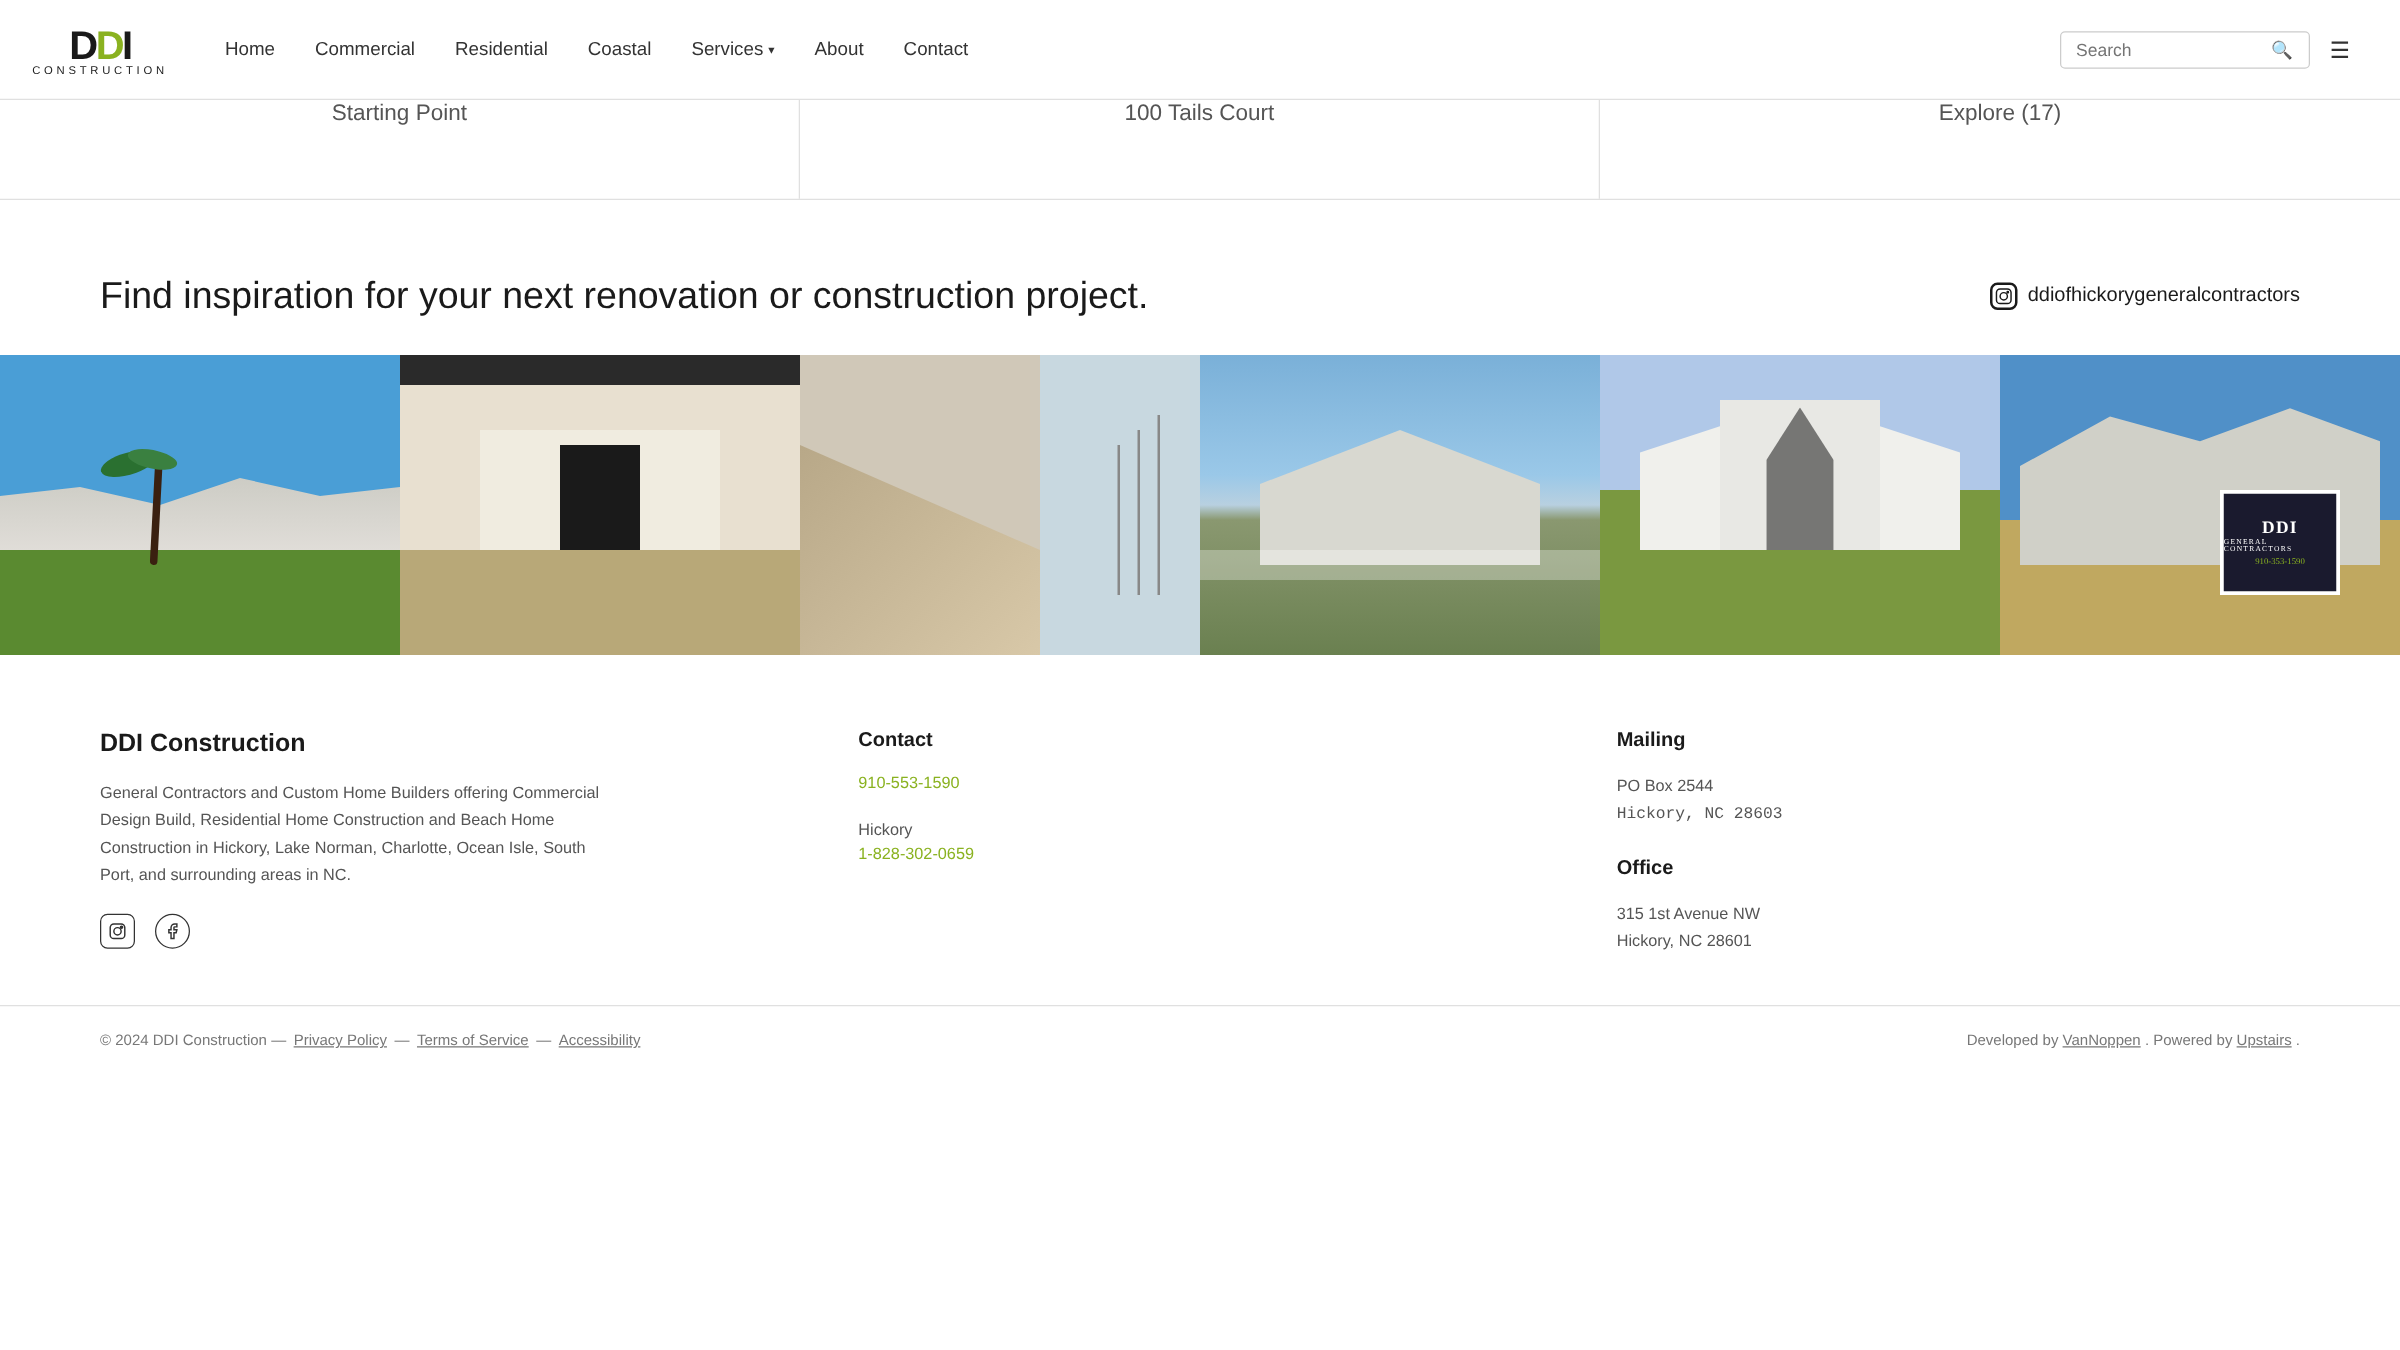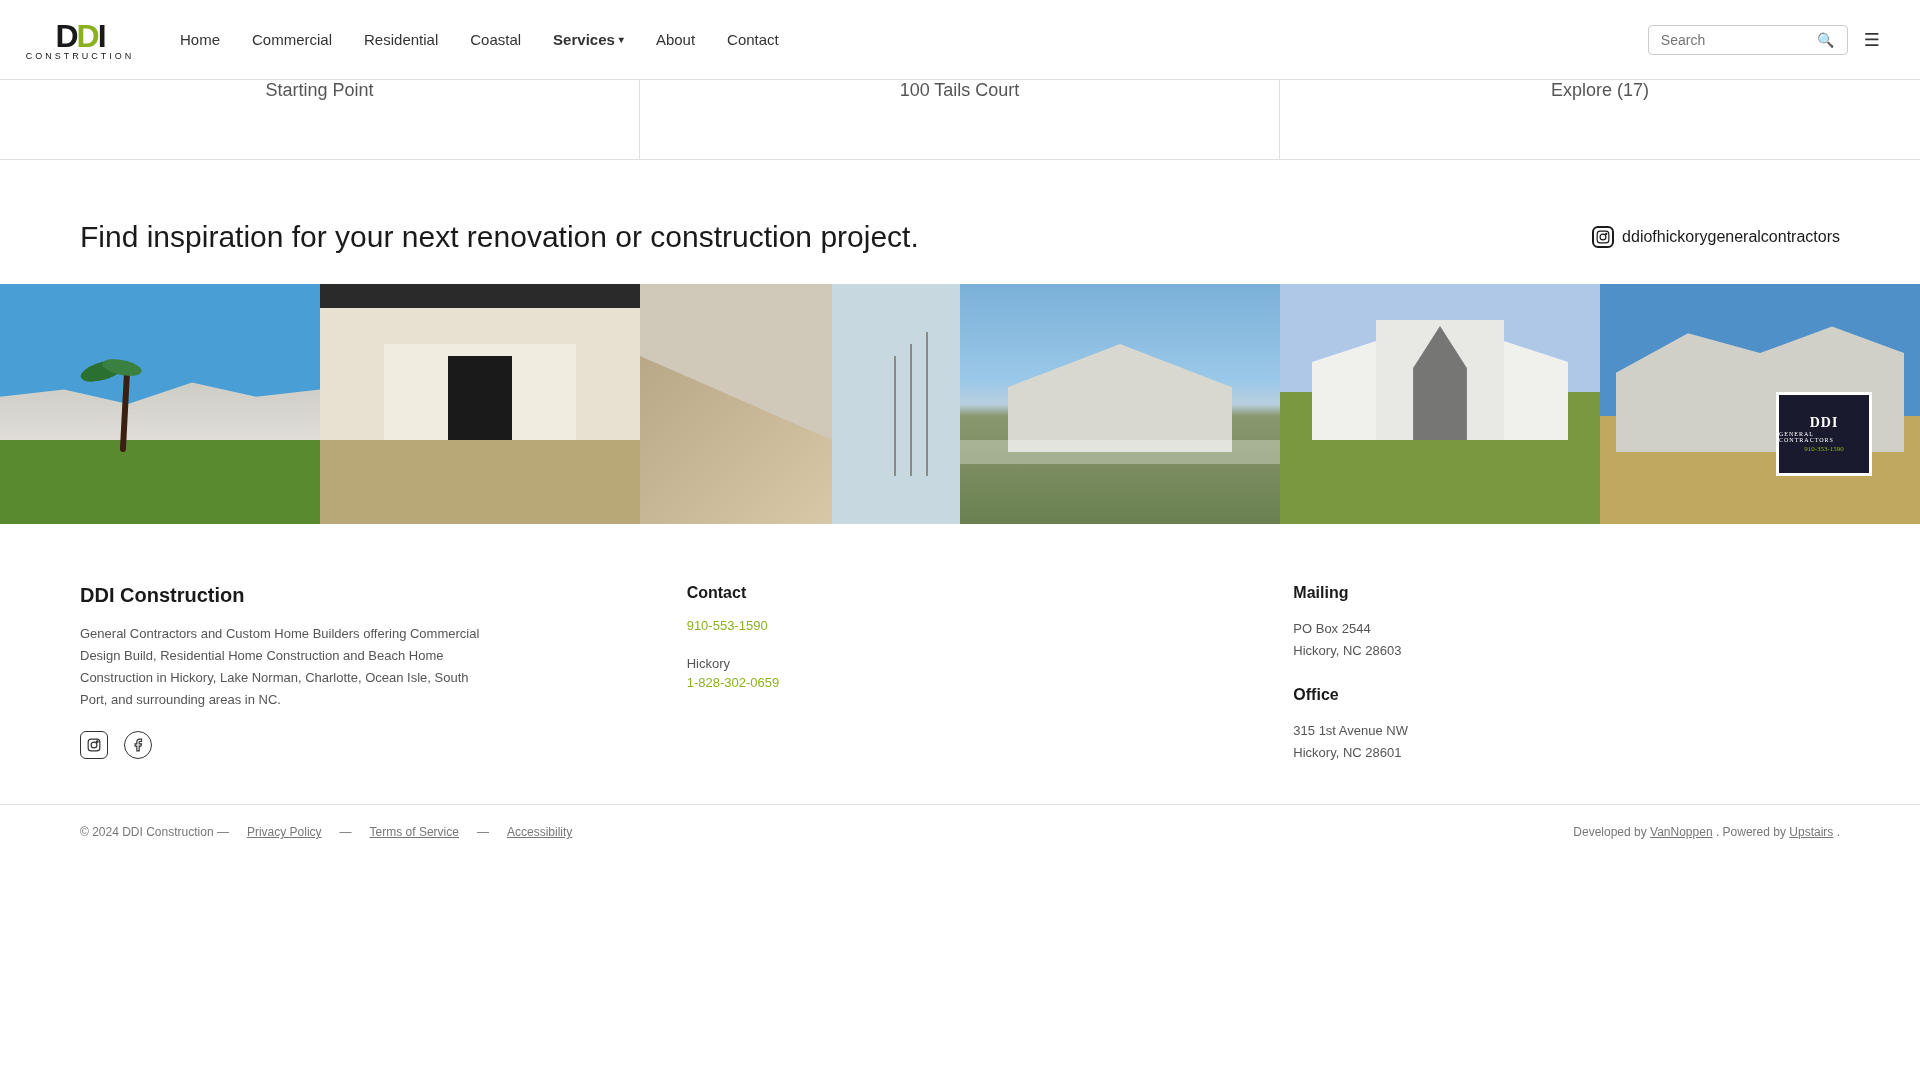--- a/index.html
+++ b/index.html
@@ -16,21 +16,21 @@
       width: 80px; height: 60px;
       display: flex; flex-direction: column; align-items: center; justify-content: center;
     }
     .logo-ddi { font-size: 32px; font-weight: 900; color: #1a1a1a; letter-spacing: -2px; display: flex; align-items: center; }
     .logo-ddi .d1 { color: #1a1a1a; }
     .logo-ddi .d2 { color: #8ab220; }
     .logo-ddi .i { color: #1a1a1a; }
     .logo-sub { font-size: 9px; letter-spacing: 3px; color: #1a1a1a; text-transform: uppercase; margin-top: -4px; }
     nav { display: flex; align-items: center; gap: 32px; flex: 1; }
     nav a { text-decoration: none; color: #333; font-size: 15px; font-weight: 400; }
-    .nav-services { display: flex; align-items: center; gap: 4px; font-weight: bold; }
+    .nav-services { display: flex; align-items: center; gap: 4px; }
     .nav-chevron { font-size: 10px; }
     .search-box {
       margin-left: auto;
       border: 1px solid #ccc; border-radius: 4px;
       display: flex; align-items: center; padding: 6px 12px; gap: 8px;
       width: 200px;
     }
     .search-box input { border: none; outline: none; font-size: 14px; color: #999; width: 100%; background: transparent; }
     .search-icon { color: #666; font-size: 14px; }
     .header-cart { margin-left: 16px; font-size: 18px; color: #333; cursor: pointer; }
@@ -89,21 +89,21 @@
     .footer-col a { color: #8ab220; text-decoration: none; display: block; font-size: 13px; }
     .footer-col .location { margin-bottom: 20px; }
 
     
     .bottom-bar {
       border-top: 1px solid #e0e0e0; padding: 20px 80px;
       display: flex; justify-content: space-between; align-items: center;
       font-size: 12px; color: #777;
     }
     .bottom-bar a { color: #777; text-decoration: underline; }
-    .bottom-bar .left { display: flex; gap: 18px; align-items: center; }
+    .bottom-bar .left { display: flex; gap: 6px; align-items: center; }
     .bottom-bar .right { color: #777; }
     .bottom-bar .right a { color: #777; }
 
     
     .scene1 { background: linear-gradient(180deg, #4a9ed6 0%, #4a9ed6 55%, #5a8a30 55%, #5a8a30 100%); }
     .scene2 { background: linear-gradient(180deg, #d8e8f0 0%, #d8e8f0 40%, #c8b878 40%, #c8b878 100%); }
     .scene3 { background: linear-gradient(180deg, #c0c8d0 0%, #c0c8d0 40%, #b0a888 40%, #b0a888 100%); }
     .scene4 { background: linear-gradient(180deg, #6a9ecf 0%, #6a9ecf 60%, #8a9870 60%, #8a9870 100%); }
     .scene5 { background: linear-gradient(180deg, #c0d4a0 0%, #c0d4a0 50%, #88a050 50%, #88a050 100%); }
     .scene6 { background: linear-gradient(180deg, #5898c8 0%, #5898c8 60%, #b8a870 60%, #b8a870 100%); font-family: Liberation Serif, serif; }
@@ -268,21 +268,21 @@
         </div>
         <div class="location">
           <p>Hickory</p>
           <a href="tel:18283020659">1-828-302-0659</a>
         </div>
       </div>
 
       <div class="footer-col">
         <h4>Mailing</h4>
         <p>PO Box 2544</p>
-        <p style="margin-bottom:24px;">Hickory, NC 28603</p>
+        <p style="margin-bottom:24px;font-family:Liberation Mono, monospace;">Hickory, NC 28603</p>
         <h4>Office</h4>
         <p>315 1st Avenue NW</p>
         <p>Hickory, NC 28601</p>
       </div>
 
     </div>
   </footer>
 
   <div class="bottom-bar">
     <div class="left">

